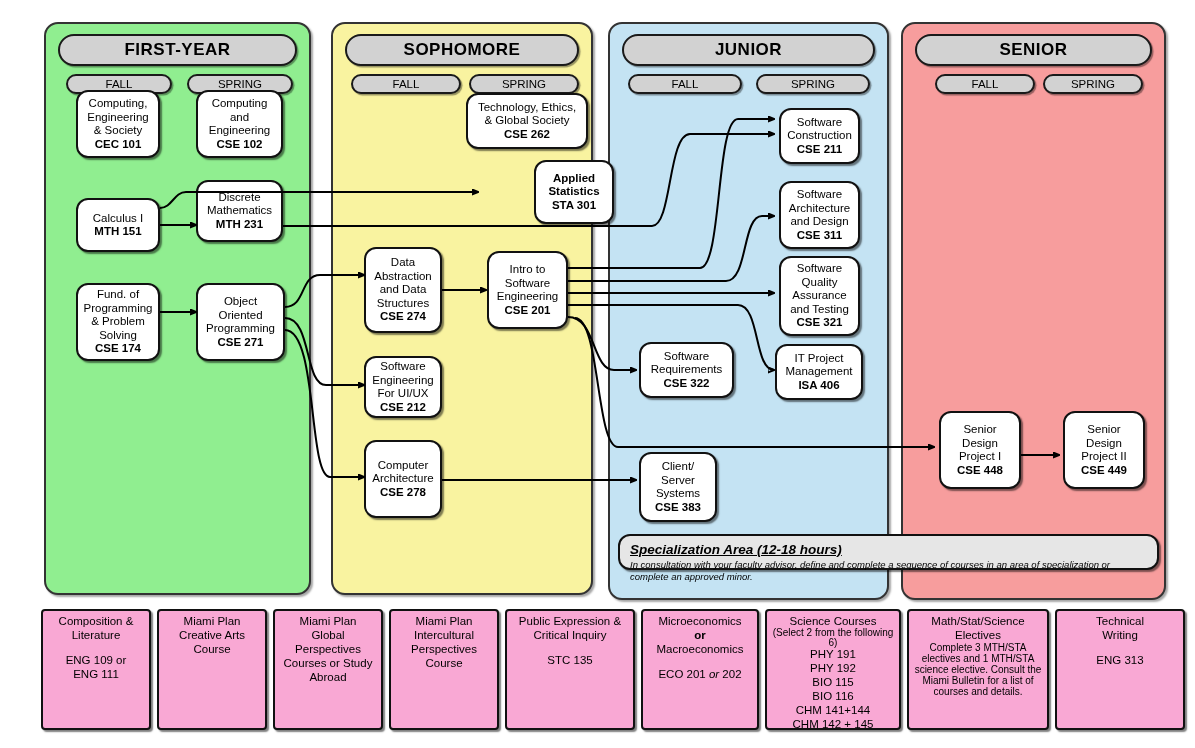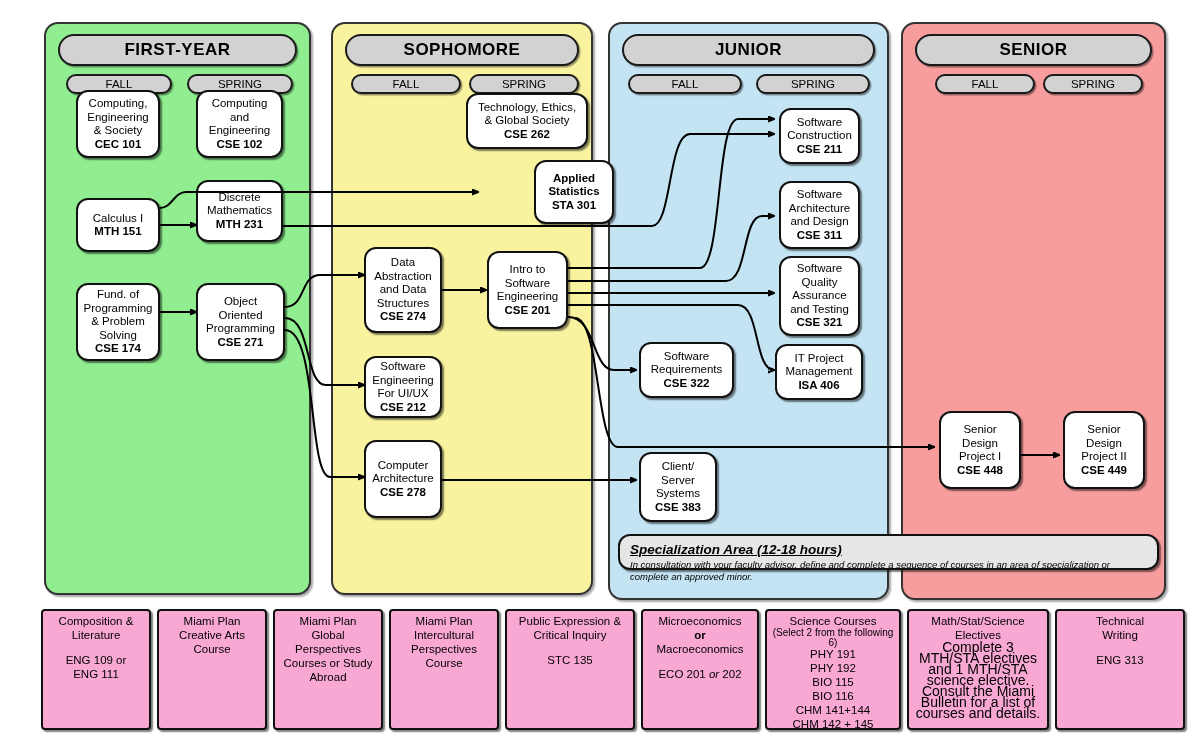--- a/index.html
+++ b/index.html
@@ -64,21 +64,21 @@
   .gened{
     position:absolute;background:#f9a8d4;
     border:2px solid #111;border-radius:4px;
     box-sizing:border-box;
     display:flex;flex-direction:column;align-items:center;justify-content:flex-start;
     text-align:center;font-size:11.5px;line-height:14px;
     box-shadow:2px 2px 1.5px rgba(0,0,0,.5);
     padding:3px 4px;
   }
   .gened .sub{font-size:10px;line-height:9.5px;}
-  .gened .blurb{font-size:14px;line-height:11px;}
+  .gened .blurb{font-size:10px;line-height:11px;}
   .gened .gap{height:11px;}
   .gened .b{font-weight:bold;}
   .gened .i{font-style:italic;}
 
   #arrows{position:absolute;left:0;top:0;width:1195px;height:748px;z-index:6;pointer-events:none;}
   #arrows path{fill:none;stroke:#000;stroke-width:2;}
 </style>
 </head>
 <body>
 

